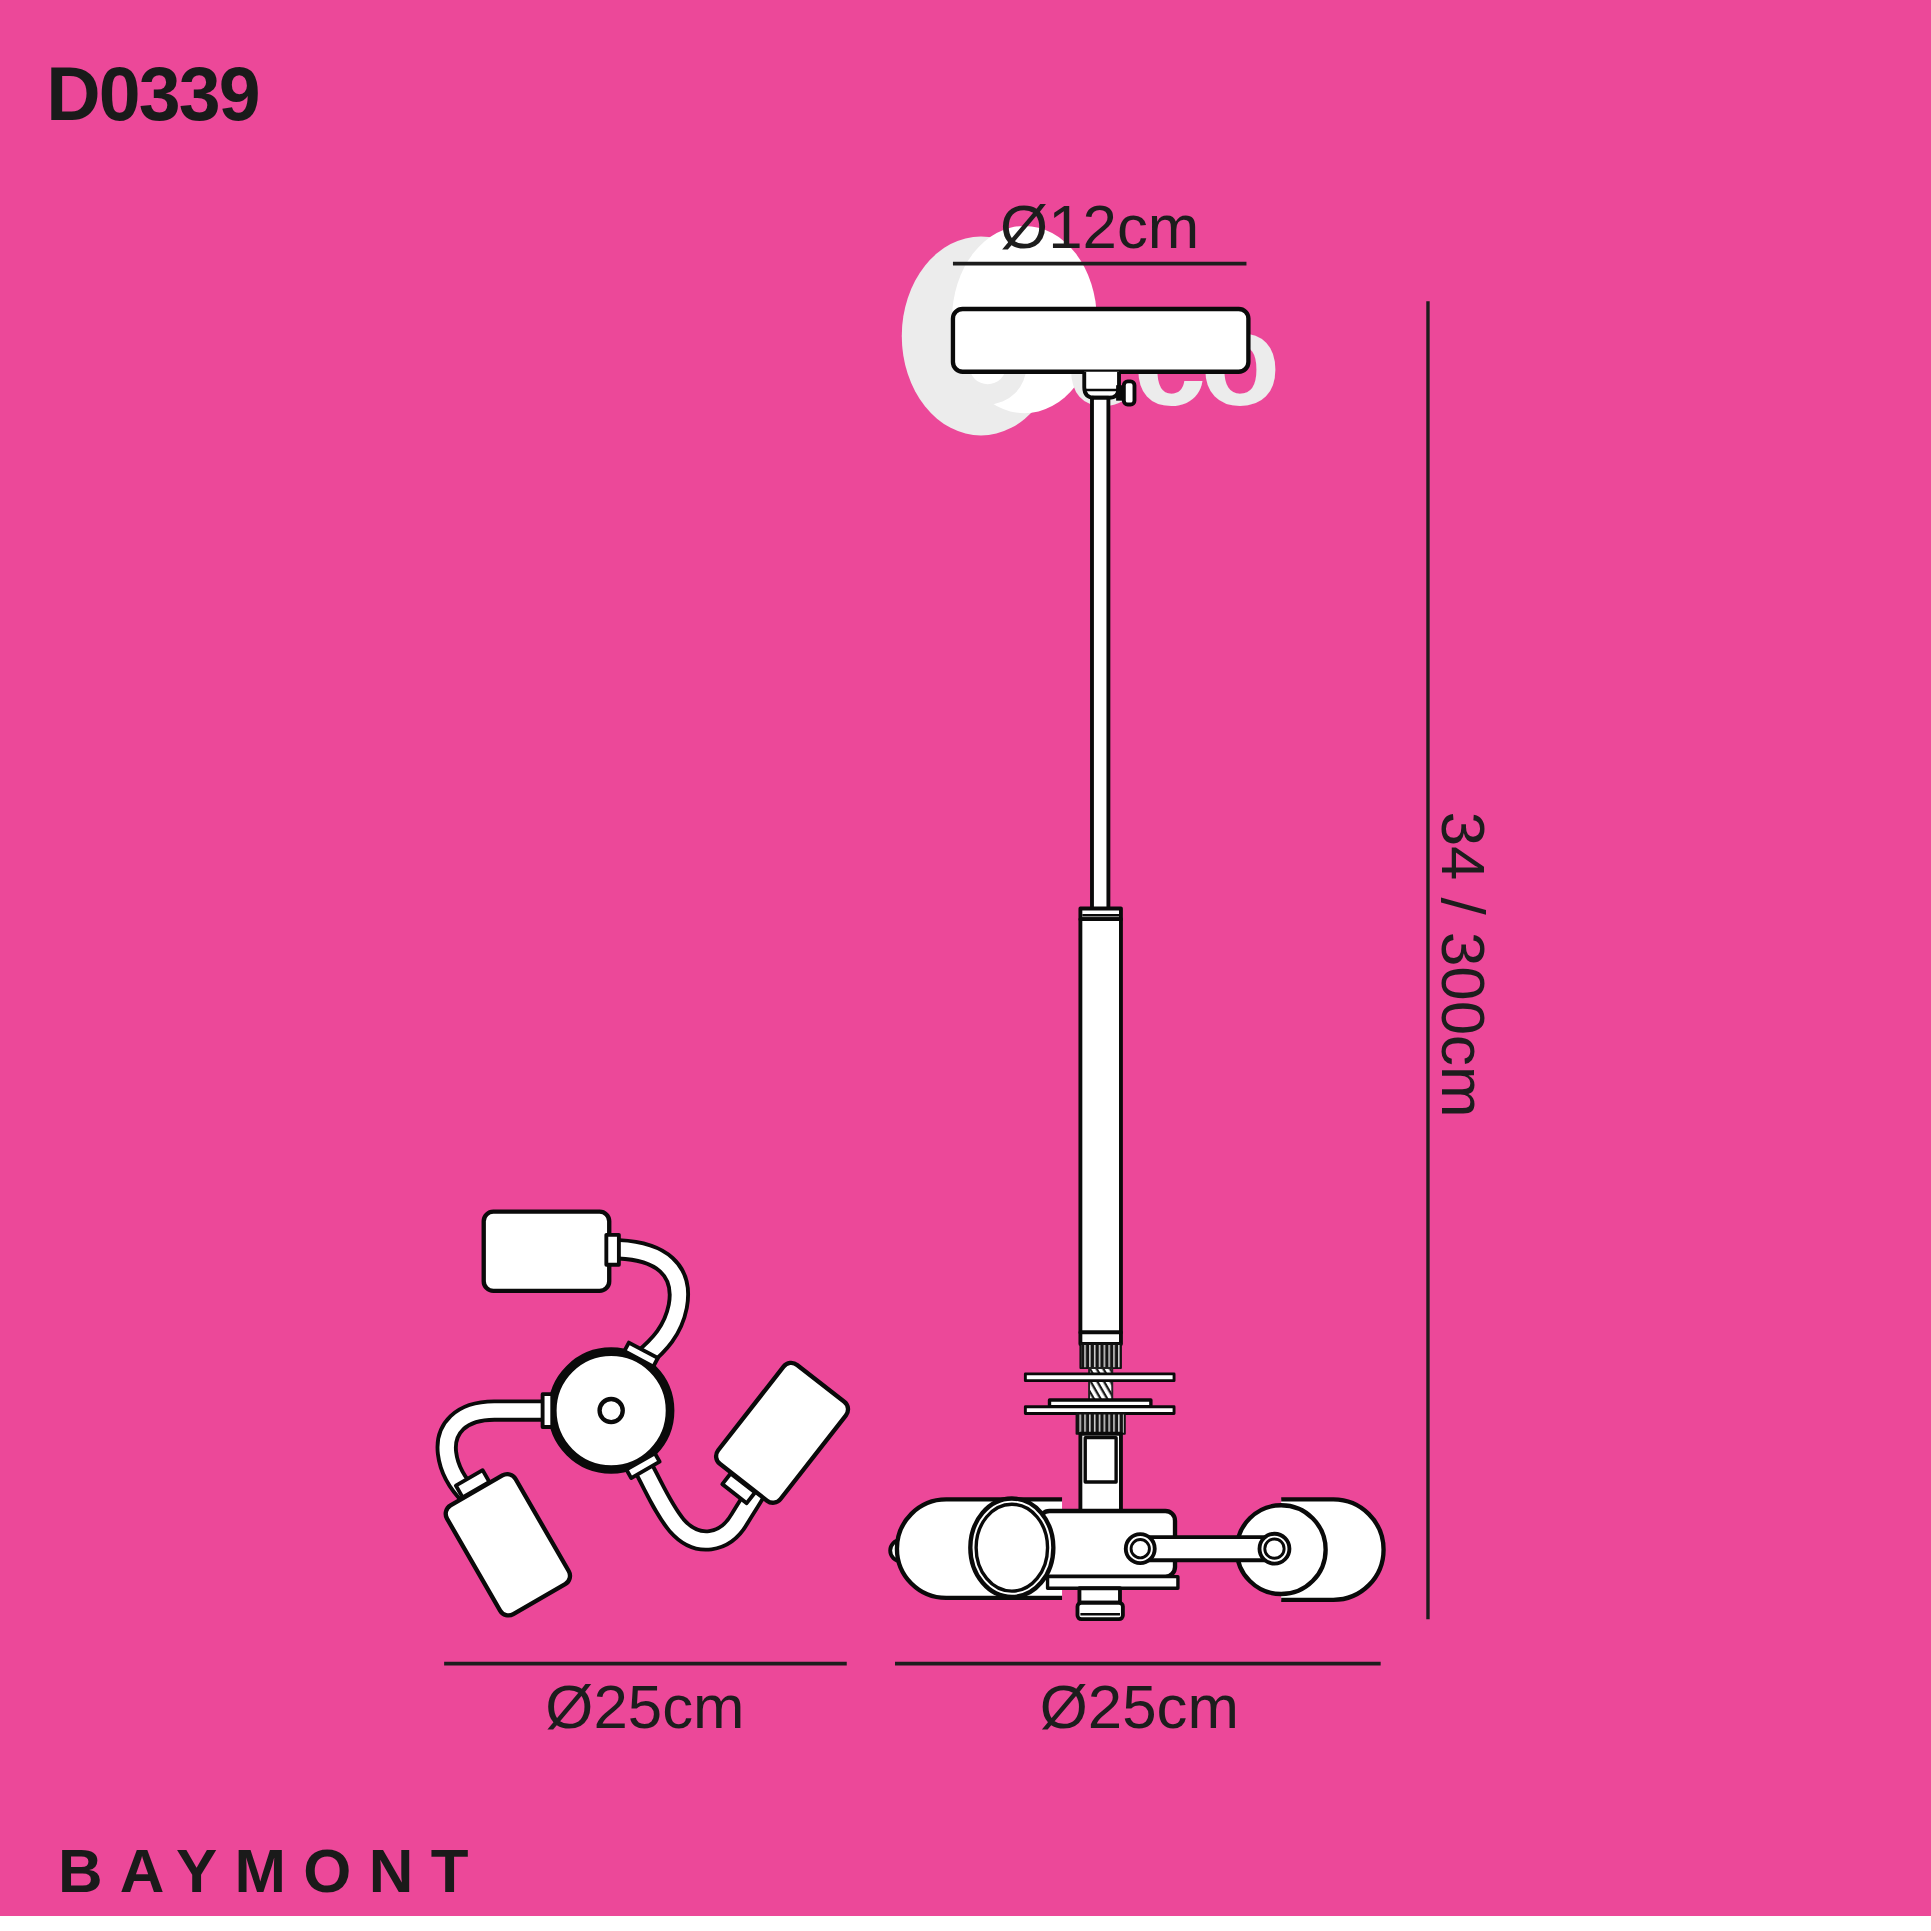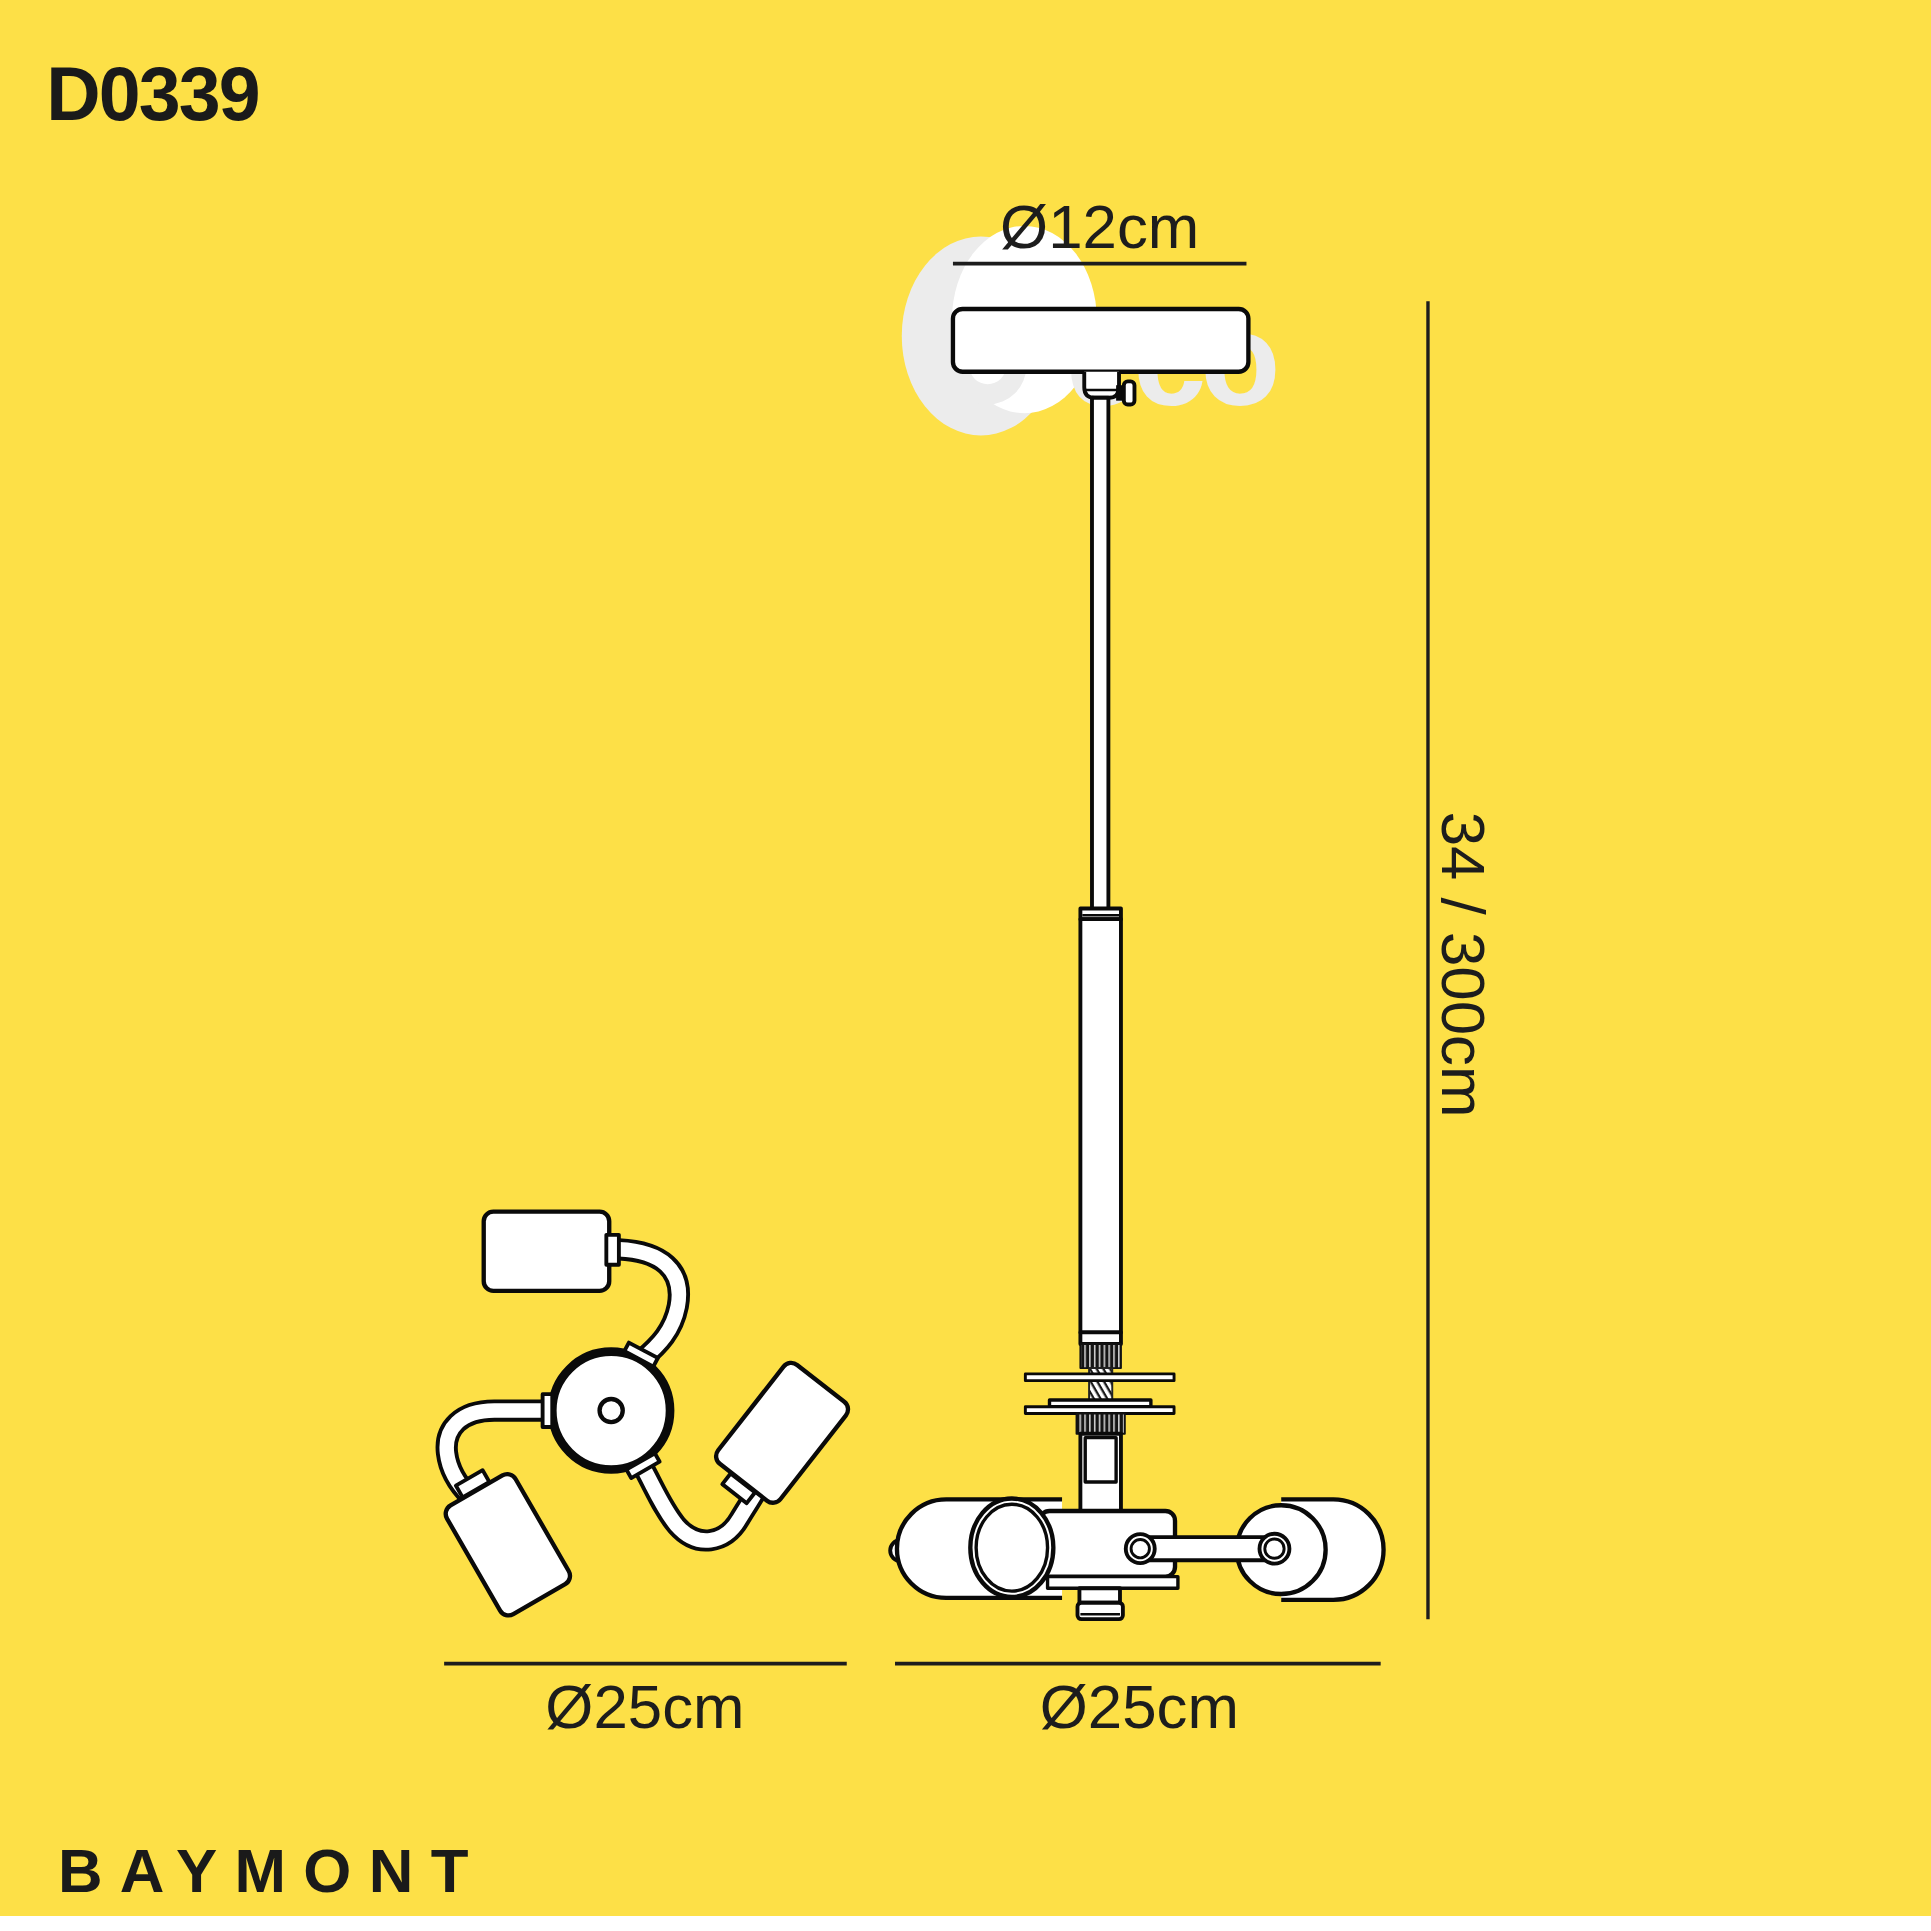--- a/index.html
+++ b/index.html
@@ -1,20 +1,20 @@
 <!DOCTYPE html>
 <html><head>
 <meta charset="utf-8">
 <style>
   html, body { margin: 0; padding: 0; background: #ffffff; }
   .stage {
     position: relative;
     width: 1931px;
     height: 1916px;
-    background: #fde047;
+    background: #ec4899;
     font-family: "Liberation Sans", sans-serif;
   }
   svg { display: block; }
   .dim-text {
     font-family: "Liberation Sans", sans-serif;
     font-size: 64px;
     fill: #1d1d1d;
   }
   .code-text {
     font-family: "Liberation Sans", sans-serif;

